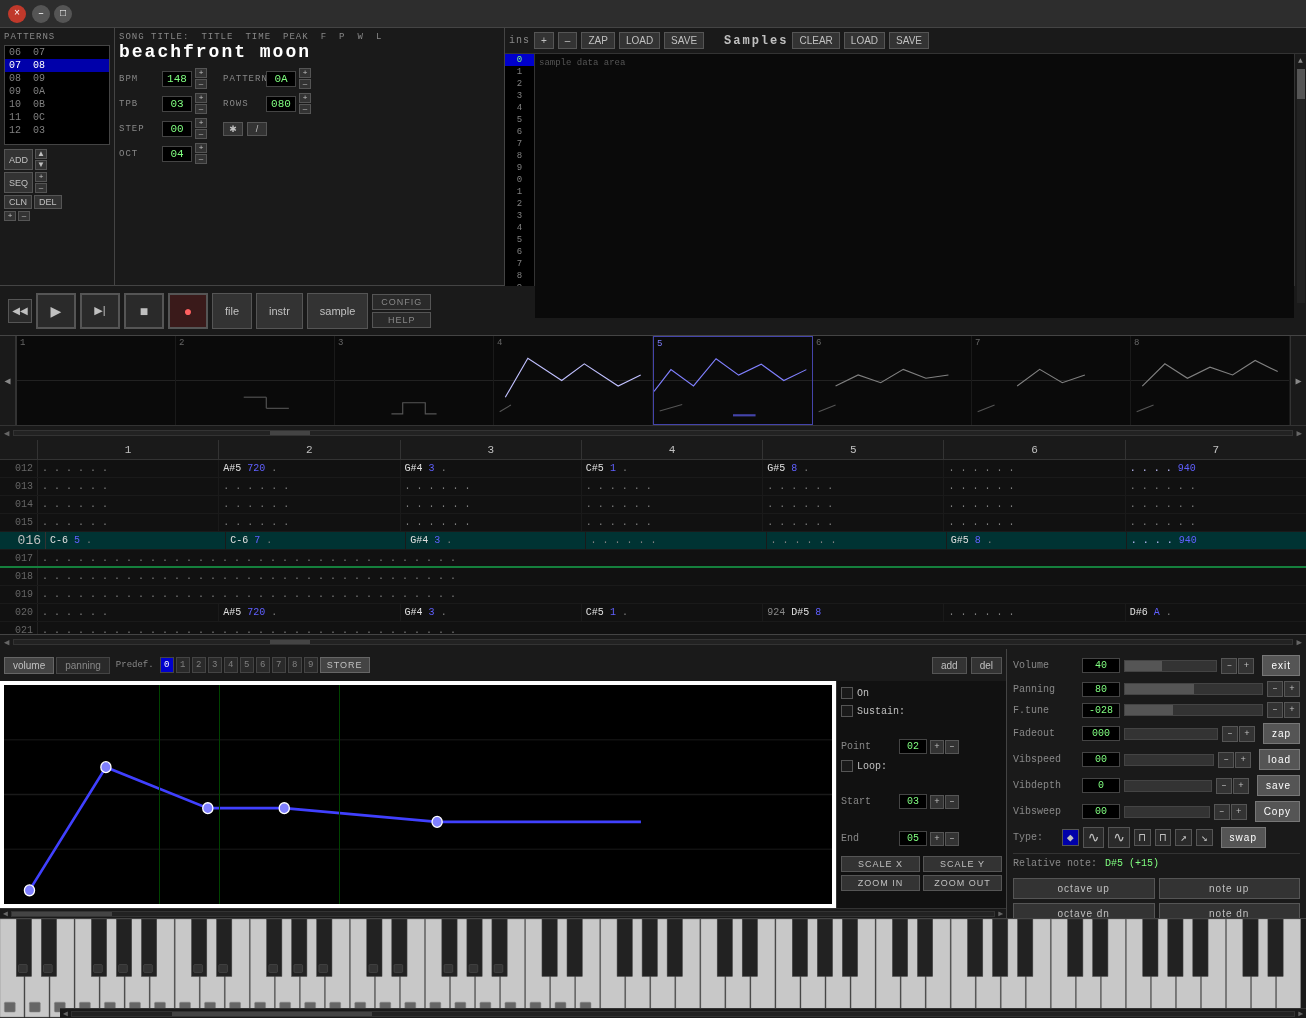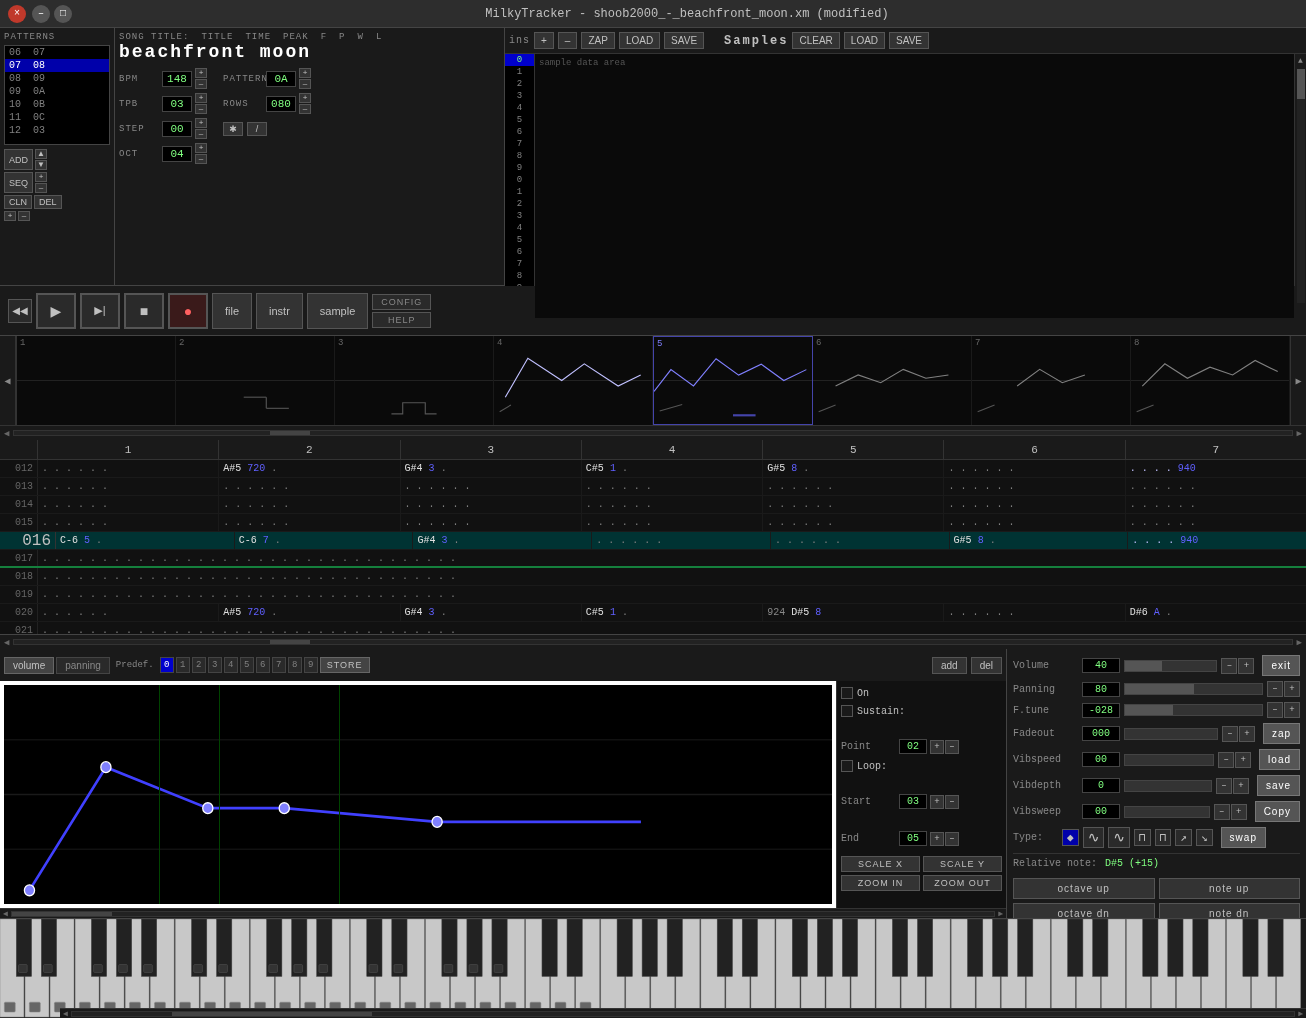--- a/index.html
+++ b/index.html
@@ -595,21 +595,20 @@
 <div class="title-bar">
   <div class="close-btn">
     <span>×</span>
   </div>
   <div class="min-btn">
     <span>–</span>
   </div>
   <div class="max-btn">
     <span>□</span>
   </div>
-  <div class="title-bar-text">MilkyTracker - shoob2000_-_beachfront_moon.xm (modified)</div>
 </div>
 
 <div class="main-container">
 
   <div class="top-section">
 
     <div class="patterns-panel">
       <div class="panel-label">PATTERNS</div>
       <div class="pattern-list">
         <div class="pattern-item">
@@ -947,21 +946,21 @@
         <div style="flex:1; font-size:10px; line-height:18px; padding:0 4px; border-right:1px solid #1a1a1a; color:#808080;">. . . . . .</div>
         <div style="flex:1; font-size:10px; line-height:18px; padding:0 4px; border-right:1px solid #1a1a1a; color:#808080;">. . . . . .</div>
         <div style="flex:1; font-size:10px; line-height:18px; padding:0 4px; border-right:1px solid #1a1a1a; color:#808080;">. . . . . .</div>
         <div style="flex:1; font-size:10px; line-height:18px; padding:0 4px; border-right:1px solid #1a1a1a; color:#808080;">. . . . . .</div>
         <div style="flex:1; font-size:10px; line-height:18px; padding:0 4px; border-right:1px solid #1a1a1a; color:#808080;">. . . . . .</div>
         <div style="flex:1; font-size:10px; line-height:18px; padding:0 4px; border-right:1px solid #1a1a1a; color:#808080;">. . . . . .</div>
         <div style="flex:1; font-size:10px; line-height:18px; padding:0 4px; color:#808080;">. . . . . .</div>
       </div>
 
       <div style="display:flex; height:18px; border-bottom:1px solid #1a1a1a; background:#003333;">
-        <div style="width:56px; text-align:right; padding-right:4px; color:#c0c0c0; font-size:16px; line-height:18px; border-right:1px solid #333; flex-shrink:0;">016</div>
+        <div style="width:46px; text-align:right; padding-right:4px; color:#c0c0c0; font-size:13px; line-height:18px; border-right:1px solid #333; flex-shrink:0;">016</div>
         <div style="flex:1; font-size:10px; line-height:18px; padding:0 4px; border-right:1px solid #1a1a1a;"><span class="n">C-6</span> <span class="i"> 5</span> <span style="color:#808080;">.</span></div>
         <div style="flex:1; font-size:10px; line-height:18px; padding:0 4px; border-right:1px solid #1a1a1a;"><span class="n">C-6</span> <span class="i"> 7</span> <span style="color:#808080;">.</span></div>
         <div style="flex:1; font-size:10px; line-height:18px; padding:0 4px; border-right:1px solid #1a1a1a;"><span class="n">G#4</span> <span class="i"> 3</span> <span style="color:#808080;">.</span></div>
         <div style="flex:1; font-size:10px; line-height:18px; padding:0 4px; border-right:1px solid #1a1a1a; color:#808080;">. . . . . .</div>
         <div style="flex:1; font-size:10px; line-height:18px; padding:0 4px; border-right:1px solid #1a1a1a; color:#808080;">. . . . . .</div>
         <div style="flex:1; font-size:10px; line-height:18px; padding:0 4px; border-right:1px solid #1a1a1a;"><span class="n">G#5</span> <span class="i"> 8</span> <span style="color:#808080;">.</span></div>
         <div style="flex:1; font-size:10px; line-height:18px; padding:0 4px; color:#c0c0ff;">. . . . <span class="i">940</span></div>
       </div>
 
       <div style="display:flex; height:18px; border-bottom:2px solid #15803d;">

